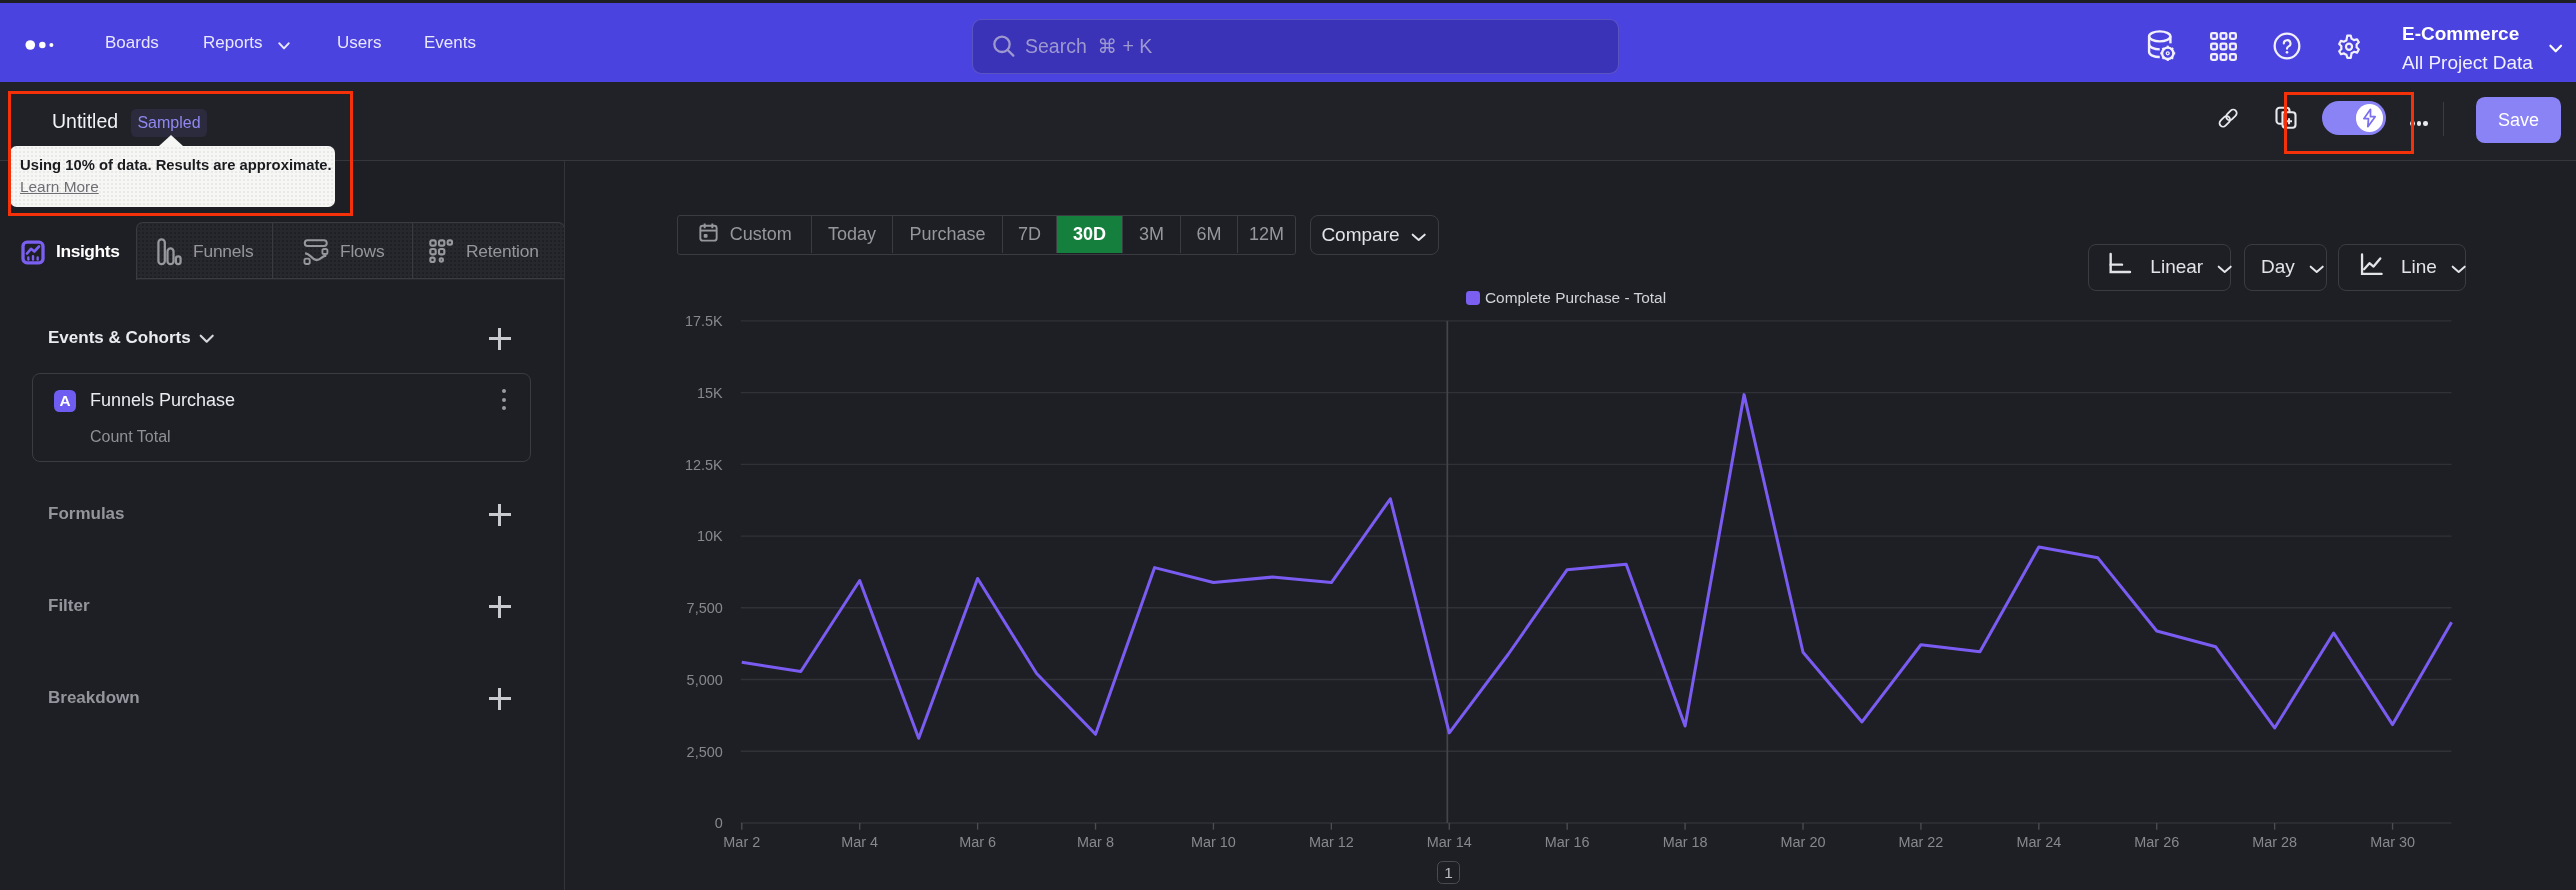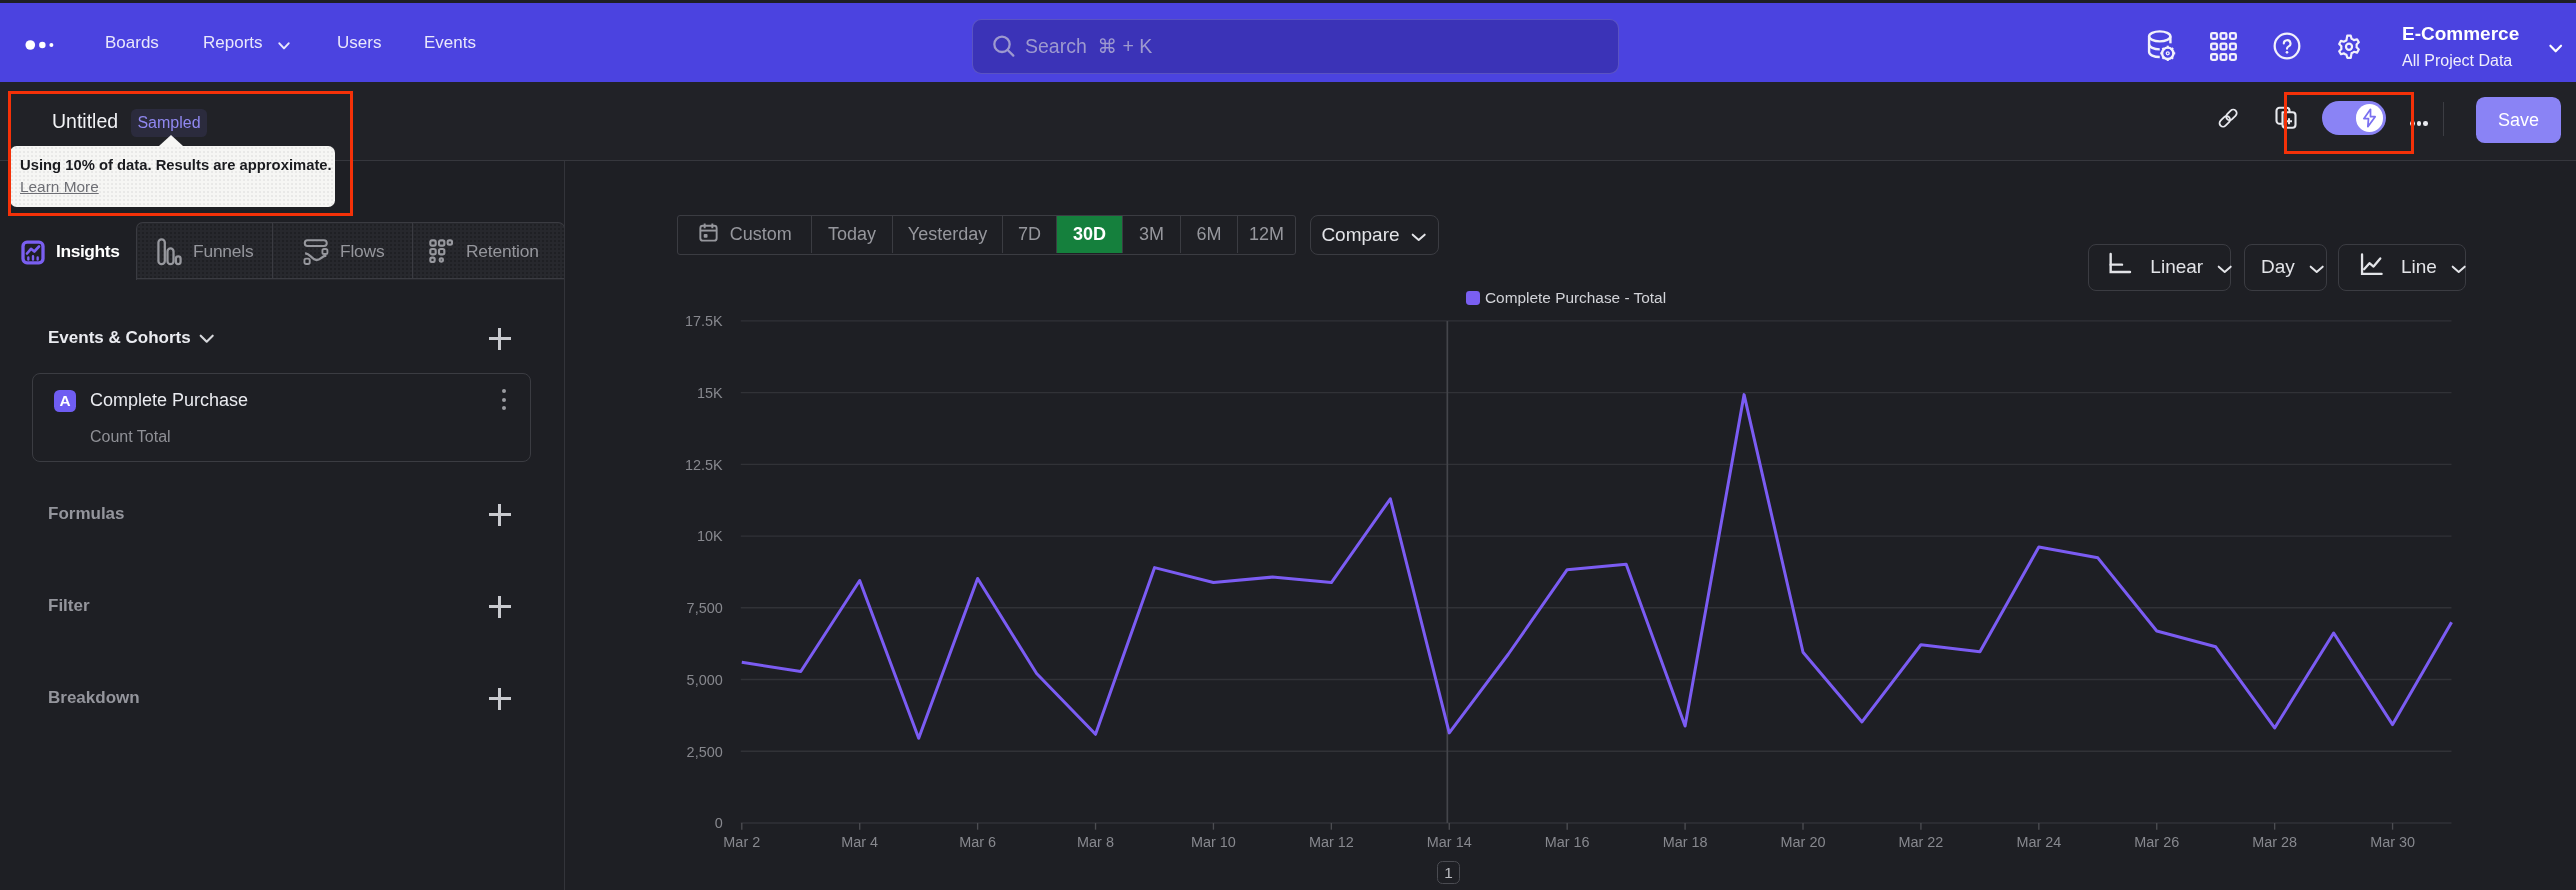--- a/index.html
+++ b/index.html
@@ -147,21 +147,21 @@
     <svg class="abs" style="left:2273px;top:29.5px" width="28" height="28" viewBox="0 0 42 42">
       <circle cx="21" cy="21" r="18.5" stroke="#f2f1fb" stroke-width="3.4" fill="none"></circle>
       <path d="M16.2 17.3 a5 5 0 1 1 6.8 4.6 c-1.7 0.8 -2 1.7 -2 3.2" stroke="#f2f1fb" stroke-width="3.2" fill="none" stroke-linecap="round"></path>
       <circle cx="21" cy="30.5" r="2" fill="#f2f1fb"></circle>
     </svg>
     <svg class="abs" style="left:2335px;top:29px" width="28" height="29.5" viewBox="0 0 24 24">
       <path fill="none" stroke="#f2f1fb" stroke-width="1.9" stroke-linejoin="round" d="M10.5 2.5 h3 l0.7 2.6 a7 7 0 0 1 2.1 1.2 l2.6-0.7 1.5 2.6 -1.9 1.9 a7 7 0 0 1 0 2.4 l1.9 1.9 -1.5 2.6 -2.6-0.7 a7 7 0 0 1 -2.1 1.2 L13.5 21.5 h-3 l-0.7-2.6 a7 7 0 0 1 -2.1-1.2 l-2.6 0.7 -1.5-2.6 1.9-1.9 a7 7 0 0 1 0-2.4 L3.6 9.6 5.1 7 l2.6 0.7 a7 7 0 0 1 2.1-1.2 Z"></path>
       <circle cx="12" cy="12" r="2.6" fill="none" stroke="#f2f1fb" stroke-width="1.9"></circle>
     </svg>
     <div class="abs" style="left:2402px;top:21px;font-size:19px;font-weight:bold;color:#fff;line-height:1">E-Commerce</div>
-    <div class="abs" style="left:2402px;top:50px;font-size:16px;color:#f0effb;line-height:1">All Project Data</div>
+    <div class="abs" style="left:2402px;top:50px;font-size:19px;color:#f0effb;line-height:1">All Project Data</div>
     <svg class="abs" style="left:2547px;top:40px" width="17.4" height="12" viewBox="0 0 26 18">
         <path d="M5 4 L13 12.5 L21 4" stroke="#fff" stroke-width="3.2" fill="none" stroke-linecap="round" stroke-linejoin="round"></path>
       </svg>
   </div>
 
   <div id="hdr2"></div>
   <div id="untitled">Untitled</div>
   <div id="sampled">Sampled</div>
   <svg class="abs" style="left:2216px;top:106px" width="24" height="24" viewBox="0 0 36 36">
     <g fill="none" stroke="#e8e9ee" stroke-width="2.7" transform="rotate(-45 18 18)">
@@ -237,21 +237,21 @@
   <div class="tablabel" style="left:466px">Retention</div>
 
   <div id="sideborder"></div>
   <div class="sidehead" style="top:328px">Events &amp; Cohorts</div>
   <svg class="abs" style="left:198px;top:333px" width="17.4" height="12" viewBox="0 0 26 18">
       <path d="M4 4 L13 13 L22 4" stroke="#d6d7db" stroke-width="3.2" fill="none" stroke-linecap="round" stroke-linejoin="round"></path>
     </svg>
   <div class="plus" style="top:328px"></div>
   <div id="evcard"></div>
   <div id="abadge">A</div>
-  <div id="cpname">Complete Purchase</div>
+  <div id="cpname">Funnels Purchase</div>
   <div id="vdots">
       <i></i>
       <i></i>
       <i></i>
     </div>
   <div id="cpsub">Count Total</div>
   <div class="sidehead2" style="top:504px">Formulas</div>
   <div class="plus" style="top:504px"></div>
   <div class="sidehead2" style="top:596px">Filter</div>
   <div class="plus" style="top:596px"></div>
@@ -262,21 +262,21 @@
     <div class="seg first" style="left:0;width:133px">
       <svg style="vertical-align:-4px;margin-right:9.4px" width="23" height="23" viewBox="0 0 24 24">
         <g fill="none" stroke="#96979d" stroke-width="2">
           <rect x="3.5" y="5" width="17" height="15.5" rx="2.5"></rect>
           <path d="M3.5 10 h17"></path>
             <path d="M8 2.5 v5 M16 2.5 v5"></path>
           <rect x="7" y="13.5" width="4" height="4" rx="1" fill="#96979d" stroke="none"></rect>
         </g>
       </svg>Custom</div>
     <div class="seg" style="left:133px;width:81px">Today</div>
-    <div class="seg" style="left:214px;width:110px">Yesterday</div>
+    <div class="seg" style="left:214px;width:110px">Purchase</div>
     <div class="seg" style="left:324px;width:54px">7D</div>
     <div class="seg active" style="left:378px;width:66px">30D</div>
     <div class="seg" style="left:444px;width:58px">3M</div>
     <div class="seg" style="left:502px;width:57px">6M</div>
     <div class="seg" style="left:559px;width:58px">12M</div>
   </div>
   <div class="ctl" id="comparebtn">Compare
     <svg style="vertical-align:-2.7px;margin-left:5.4px" width="17.4" height="12" viewBox="0 0 26 18">
         <path d="M4 4 L13 12 L22 4" stroke="#e3e4e8" stroke-width="3" fill="none" stroke-linecap="round" stroke-linejoin="round"></path>
       </svg>

